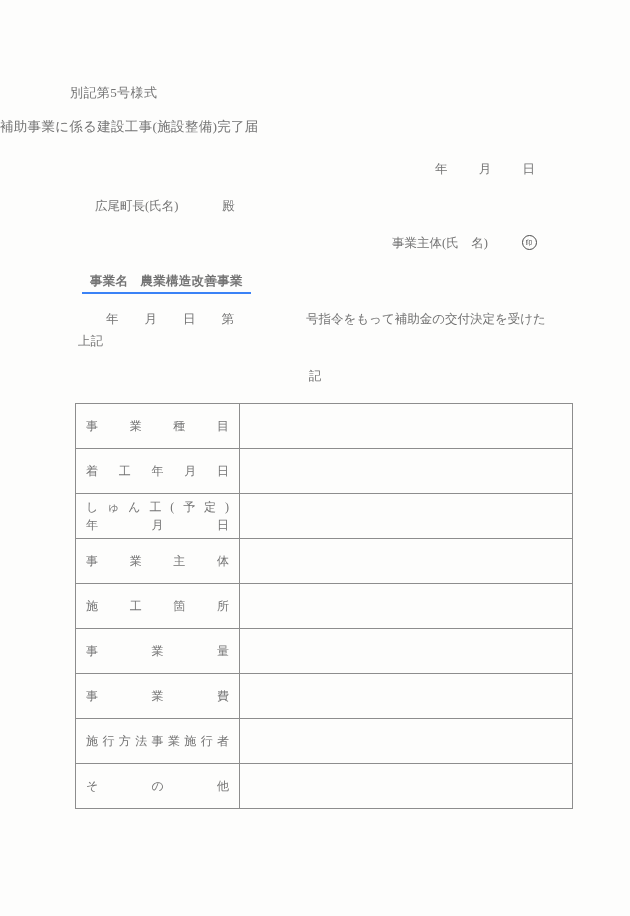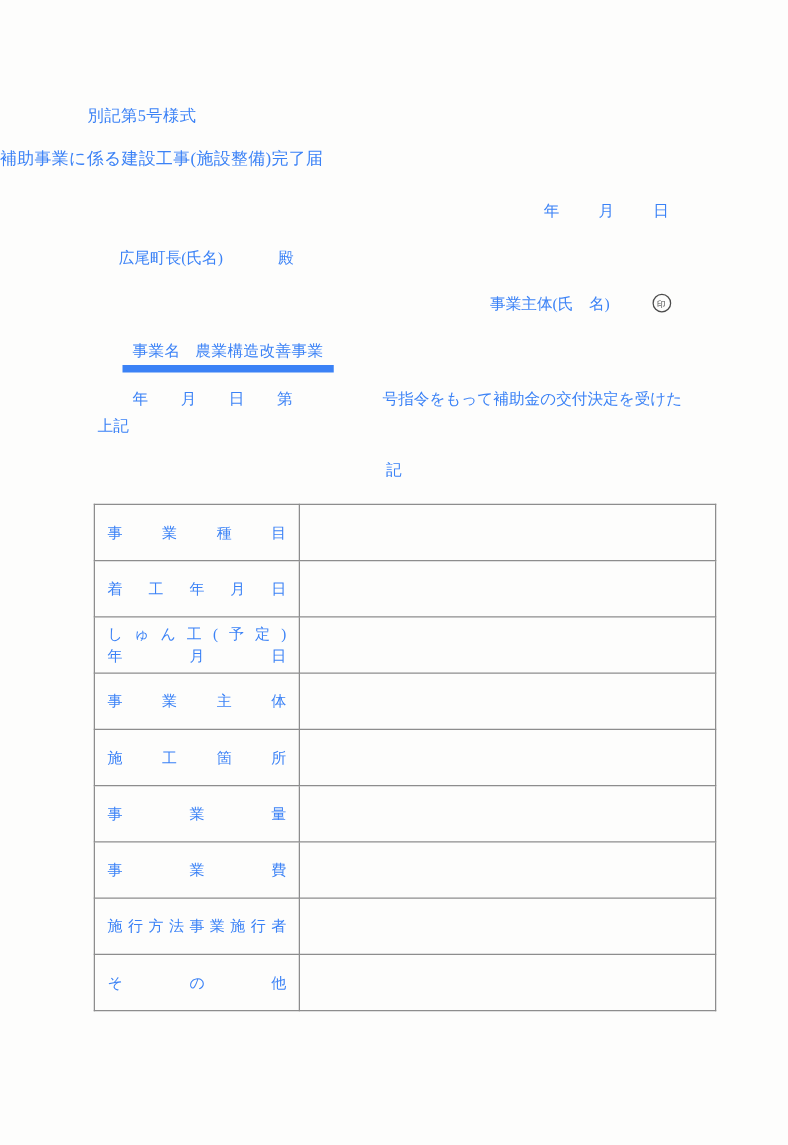--- a/index.html
+++ b/index.html
@@ -6,21 +6,21 @@
     margin: 0;
     padding: 0;
     background: #ffffff;
   }
   .page {
     position: relative;
     width: 630px;
     height: 916px;
     background: #fdfdfc;
     font-family: "Liberation Serif", "DejaVu Serif", serif;
-    color: #3b82f6;
+    color: #737373;
     overflow: hidden;
   }
 
   
   .abs { position: absolute; }
   .nowrap { white-space: nowrap; }
 
   .form-no {
     left: 70px;
     top: 84px;
@@ -77,26 +77,27 @@
     position: absolute;
     left: 50%;
     top: 50%;
     transform: translate(-50%, -50%) scale(0.52);
     font-size: 13px;
     line-height: 1;
     color: #4a4a4a;
   }
 
   .project-name {
-    left: 98px;
+    left: 82px;
     top: 273px;
     font-size: 12.5px;
-    border-bottom: 6px solid #3b82f6;
+    border-bottom: 2px solid #3b82f6;
     padding: 0 8px 2px 8px;
     letter-spacing: 0.3px;
+    font-weight: bold;
   }
   .project-name .pn-label { margin-right: 12px; }
 
   .body-para {
     left: 78px;
     top: 310px;
     width: 478px;
     font-size: 12.5px;
     line-height: 1.75;
     font-family: Liberation Mono, monospace;

